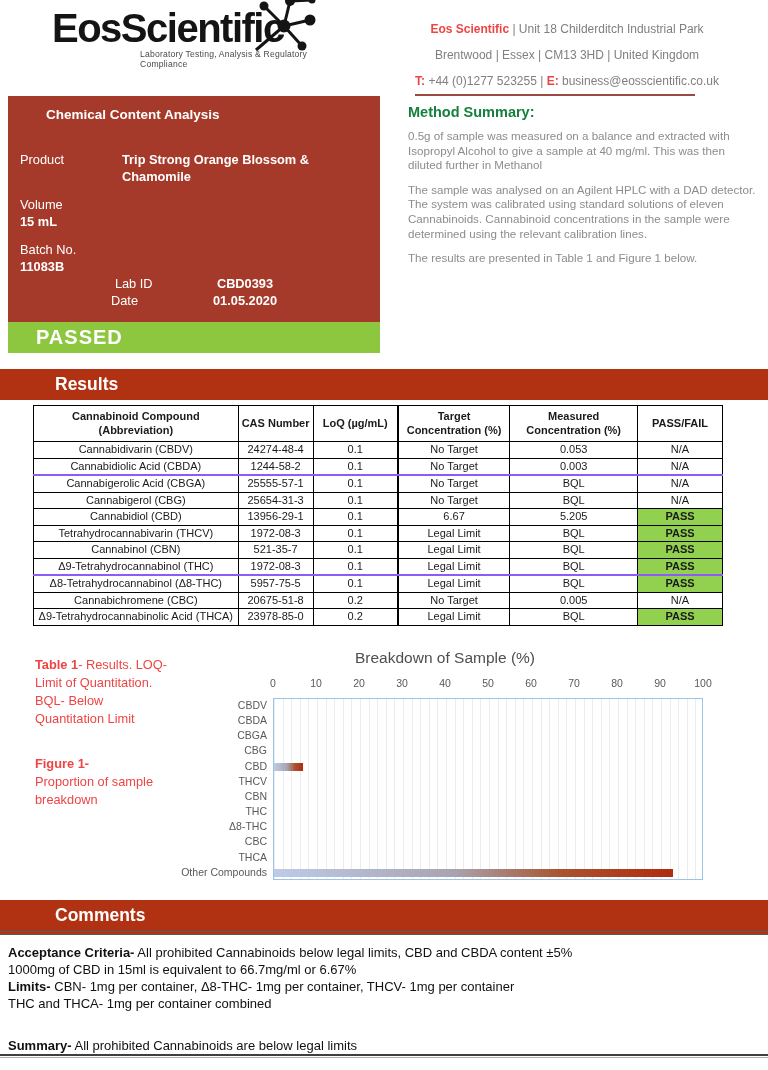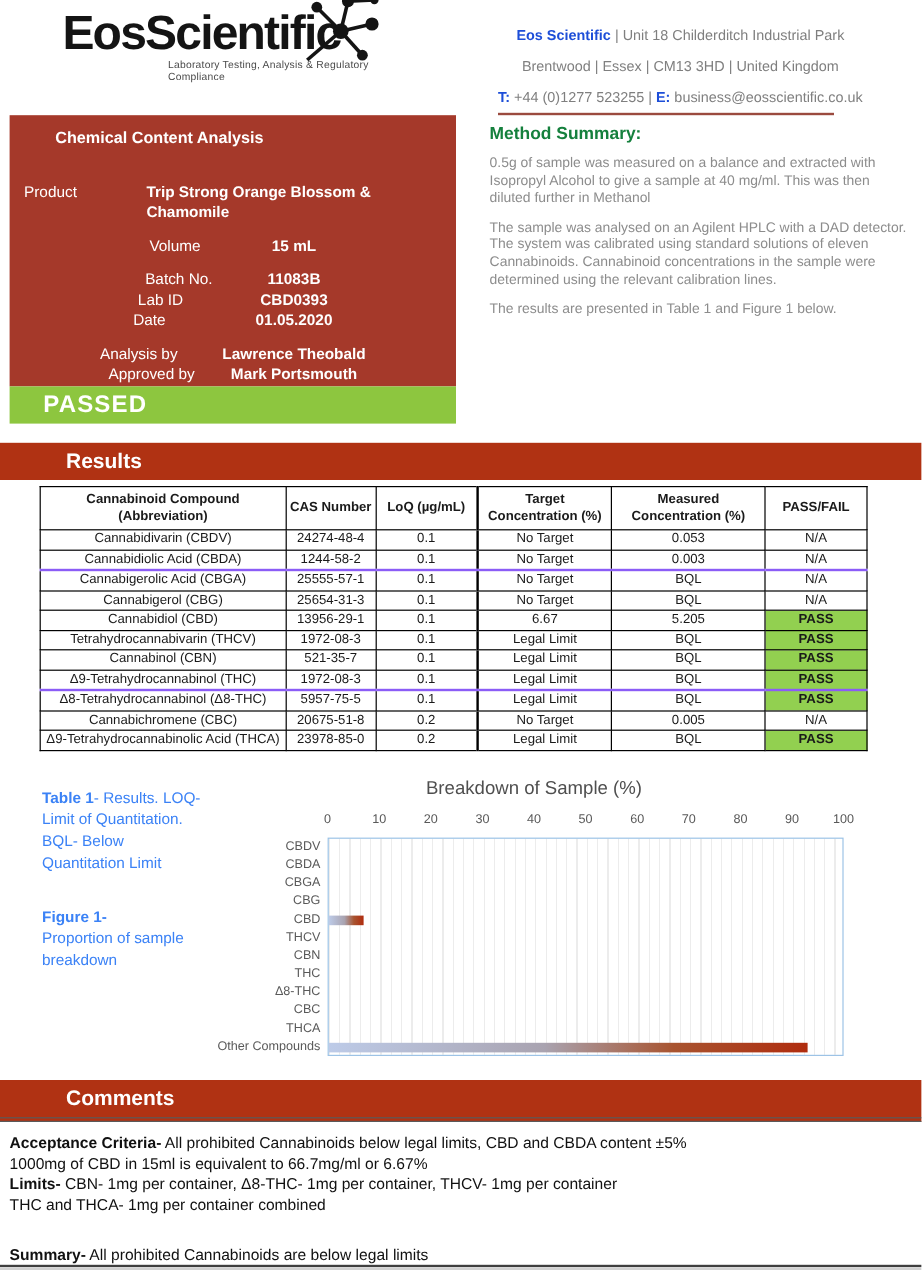--- a/index.html
+++ b/index.html
@@ -8,30 +8,30 @@
   .abs { position:absolute; }
   body { position:relative; }
 
   
   .logo-block { left:52px; top:6px; width:300px; }
   .wordmark { font-size:40px; font-weight:bold; letter-spacing:-1.5px; color:#141414; position:relative; display:inline-block; }
   .molecule { position:absolute; right:-36px; top:-12px; }
   .tagline { font-size:8.6px; color:#4a4a4a; margin-left:88px; margin-top:-2px; letter-spacing:.2px; }
   .contact-block { left:402px; top:16px; width:330px; text-align:center; font-size:12px; color:#7f7f7f; }
   .contact-line { line-height:26px; white-space:nowrap; }
-  .contact-line b { color:#1d4ed8; }
+  .contact-line b { color:#ef4444; }
   .contact-rule { left:415px; top:94px; width:280px; height:2px; background:#9b4a3f; }
 
   
   .info-box { left:8px; top:96px; width:372px; height:226px; background:#A5392A; color:#fff; padding:11px 12px; }
   .info-title { font-size:13.5px; font-weight:bold;margin-left:26px; }
   .field-row { display:flex; line-height:17px; font-size:12.8px;justify-content:center; }
   .f-label { width:102px; flex:none; }
   .f-value { font-weight:bold; }
-  .mt-lg { margin-top:29px; } .mt-md { margin-top:11px; }
+  .mt-lg { margin-top:29px; } .mt-md { margin-top:11px;flex-direction:column; }
 
   
   .method-block { left:408px; top:104px; width:352px; }
   .method-title { color:#15803d; font-weight:bold; font-size:14.5px; margin-bottom:9px; }
   .method-block p { font-size:11.6px; line-height:14.6px; color:#8c8c8c; margin-bottom:10px; }
 
   
   .passed-banner { left:8px; top:322px; width:372px; height:31px; background:#8DC63F;
     color:#fff; font-weight:bold; font-size:20px; letter-spacing:1px; line-height:31px; padding-left:28px; }
   .section-banner { left:0; width:768px; height:31px; background:#B03213; color:#fff;
@@ -44,21 +44,21 @@
   table { border-collapse:collapse; width:690px; font-size:11px; }
   th, td { border:1px solid #000; text-align:center; padding:1px 3px; line-height:13.5px; }
   th { font-weight:bold; height:36px; }
   td { height:16px; }
   col.c1{width:205px} col.c2{width:75px} col.c3{width:85px} col.c4{width:112px} col.c5{width:128px} col.c6{width:85px}
   .thick-left { border-left:2px solid #000; }
   .thick-bottom td { border-bottom:2px solid #8b5cf6; }
   td.pass { background:#92D050; font-weight:bold; }
 
   
-  .notes { left:35px; top:656px; width:138px; font-size:12.8px; line-height:18px; color:#3b82f6; }
+  .notes { left:35px; top:656px; width:138px; font-size:12.8px; line-height:18px; color:#ef4444; }
   .note-fig { margin-top:27px; }
 
   
   .chart { left:170px; top:646px; width:595px; height:247px; }
   .chart-title { position:absolute; left:60px; top:3px; width:430px; text-align:center;
     font-size:15.5px; color:#4f4f4f; }
   .tick { position:absolute; top:31px; width:30px; text-align:center; font-size:10.5px; color:#595959; }
   .plot { position:absolute; left:103px; top:52px; width:430px; height:182px;
     border:1px solid #9DC3E6;
     background-image:repeating-linear-gradient(90deg,#ececec 0,#ececec 1px,transparent 1px,transparent 8.6px); }

